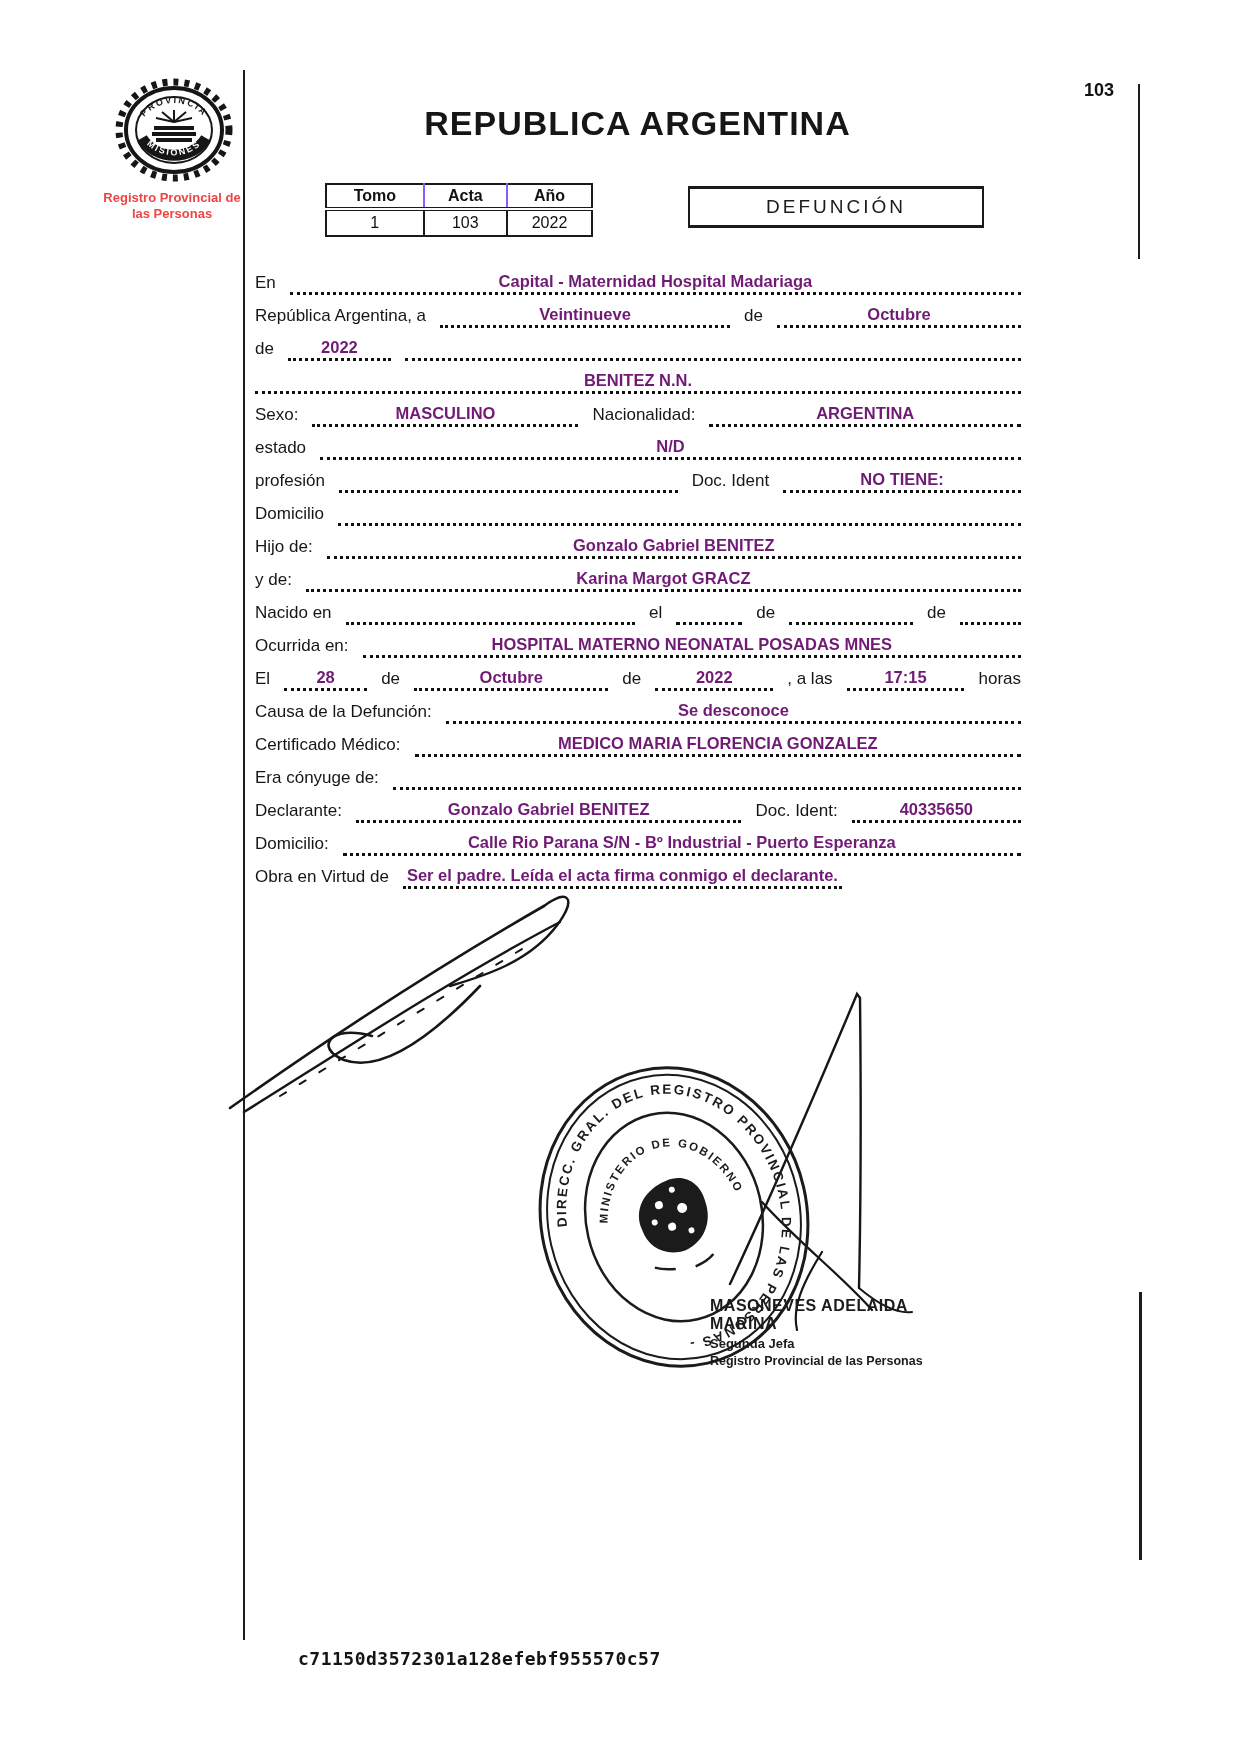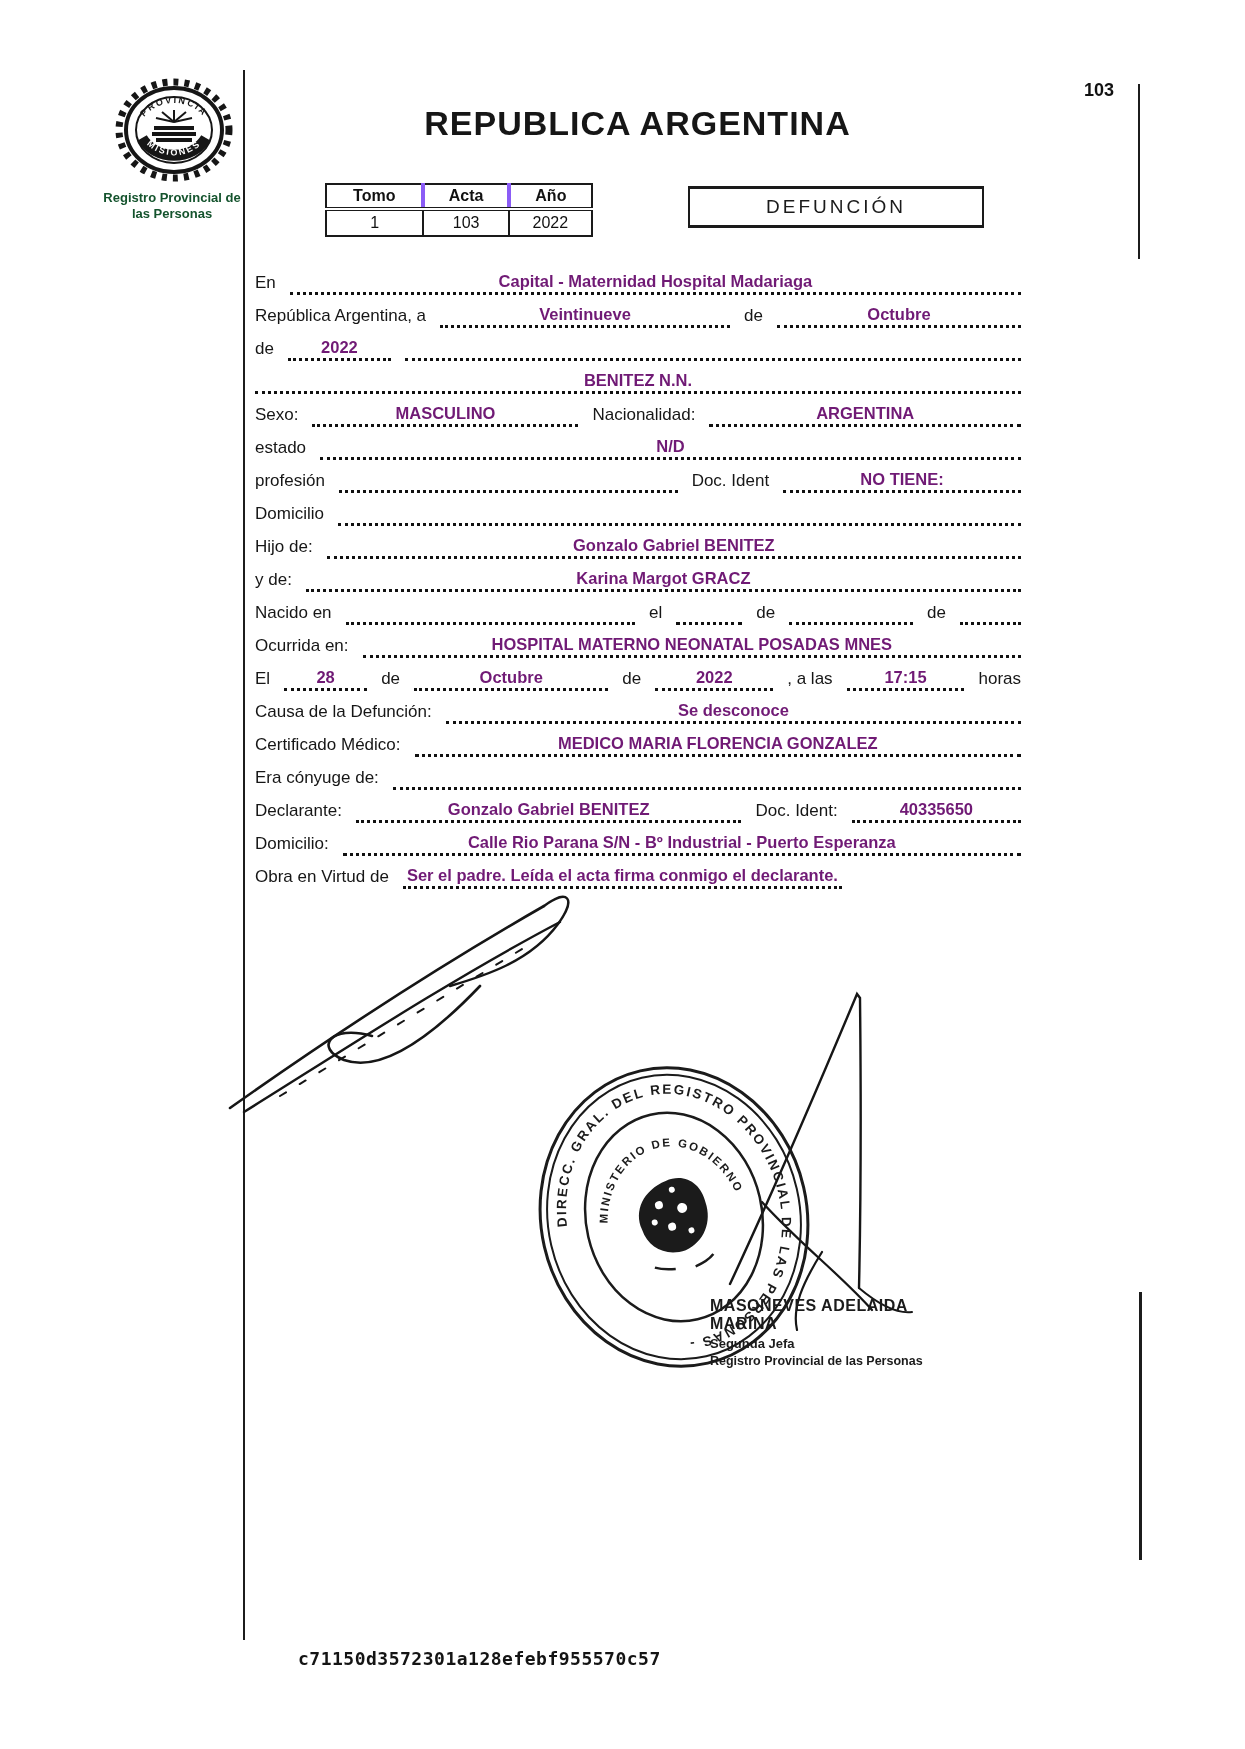--- a/index.html
+++ b/index.html
@@ -4,38 +4,38 @@
 <style>
   html,body{margin:0;padding:0;background:#fff;}
   .page{
     position:relative;width:1245px;height:1749px;background:#ffffff;
     font-family:"Liberation Sans", sans-serif;color:#111;overflow:hidden;
   }
   
   .emblem{position:absolute;left:112px;top:78px;width:125px;height:105px;}
   .emblem-caption{
     position:absolute;left:92px;top:190px;width:160px;text-align:center;
-    font-size:13px;font-weight:bold;line-height:1.25;color:#14532d;
+    font-size:13px;font-weight:bold;line-height:1.25;color:#ef4444;
   }
   
   .vrule-left{position:absolute;left:243px;top:70px;width:2px;height:1570px;background:#1c1c1c;}
   .vrule-right-top{position:absolute;left:1138px;top:84px;width:2px;height:175px;background:#1c1c1c;}
   .vrule-right-bottom{position:absolute;left:1139px;top:1292px;width:3px;height:268px;background:#1c1c1c;}
   
   .page-number{position:absolute;left:1084px;top:80px;font-size:18px;font-weight:bold;}
   .doc-title{
     position:absolute;left:255px;top:104px;width:765px;text-align:center;
     font-size:34px;font-weight:800;letter-spacing:1px;color:#161616;
   }
   
   .record-table{
     position:absolute;left:325px;top:183px;width:268px;border:2px solid #1a1a1a;
     border-collapse:collapse;font-size:16px;text-align:center;
   }
-  .record-table th{border-left:4px solid #8b5cf6;border-bottom:4px double #1a1a1a;
+  .record-table th{border-left:2px solid #8b5cf6;border-bottom:4px double #1a1a1a;
     padding:2px 4px;font-weight:bold;}
   .record-table td{border-left:2px solid #1a1a1a;padding:3px 4px;}
   .record-table th:first-child,.record-table td:first-child{border-left:none;}
   
   .type-box{
     position:absolute;left:688px;top:186px;width:292px;height:36px;
     border:2px solid #1a1a1a;border-top-width:3px;border-bottom-width:3px;
     display:flex;align-items:center;justify-content:center;
     font-size:19px;letter-spacing:3px;color:#1a1a1a;
   }

